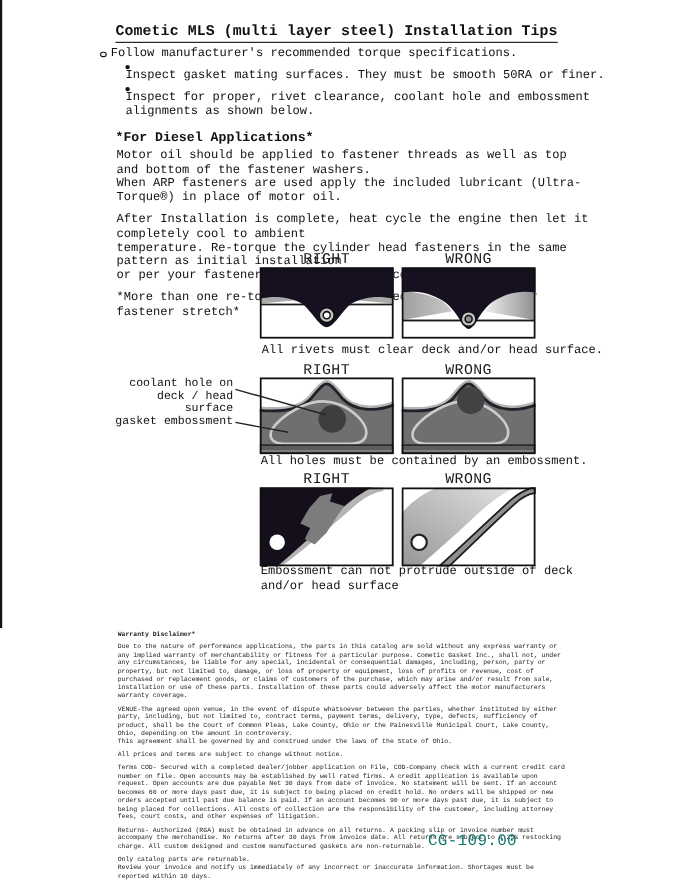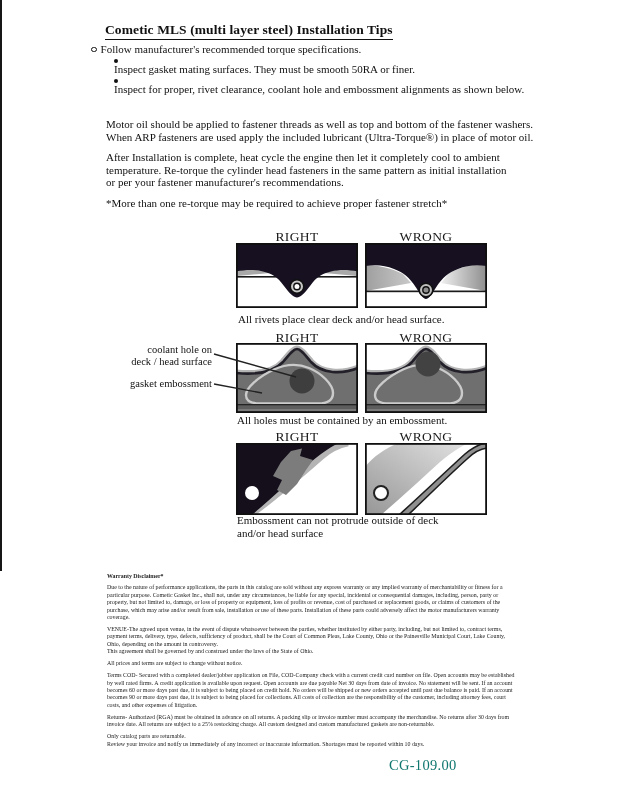--- a/index.html
+++ b/index.html
@@ -1,17 +1,17 @@
 <!DOCTYPE html>
 <html><head>
 <meta charset="utf-8">
 <style>
   html,body{margin:0;padding:0;background:#fff;}
   .page{position:relative;width:618px;height:800px;background:#ffffff;overflow:hidden;
-        font-family:Liberation Serif, serif;color:#111;}
+        font-family:Liberation Mono, monospace;color:#111;}
   .edge-line{position:absolute;left:0;top:0;width:2px;height:571px;background:#161616;}
   .title{position:absolute;left:105px;top:22px;font-size:13.5px;font-weight:bold;
          border-bottom:1.6px solid #111;padding-bottom:1px;letter-spacing:.1px;white-space:nowrap;}
   .bullets{position:absolute;left:91px;top:43px;font-size:11px;line-height:12.5px;width:470px;}
   .b-row{display:flex;align-items:flex-start;}
   .obullet{flex:0 0 auto;width:3.6px;height:3.6px;border:1px solid #111;border-radius:50%;
            margin:3.5px 4px 0 0;}
   .fbullet{flex:0 0 auto;width:4.2px;height:4.2px;background:#111;border-radius:50%;
            margin:3.5px 4px 0 0;}
   .sub{margin-left:23px;flex-direction:column;}
@@ -51,20 +51,21 @@
       <span class="fbullet"></span>
       <span>Inspect gasket mating surfaces.  They must be smooth 50RA or finer.</span>
     </div>
     <div class="b-row sub">
       <span class="fbullet"></span>
       <span>Inspect for proper, rivet clearance, coolant hole and embossment alignments as shown below.</span>
     </div>
   </div>
 
   <div class="diesel">
+    <h3>*For Diesel Applications*</h3>
     <p class="preline">Motor oil should be applied to fastener threads as well as top and bottom of the fastener washers.
 When ARP fasteners are used apply the included lubricant (Ultra-Torque®) in place of motor oil.</p>
     <p class="preline">After Installation is complete, heat cycle the engine then let it completely cool to ambient
 temperature. Re-torque the cylinder head fasteners in the same pattern as initial installation
 or per your fastener manufacturer's recommendations.</p>
     <p>*More than one re-torque may be required to achieve proper fastener stretch*</p>
   </div>
 
   <div class="dg-label" style="left:236px;top:229px;">RIGHT</div>
   <div class="dg-label" style="left:365px;top:229px;">WRONG</div>
@@ -98,21 +99,21 @@
       <path d="M1,22 C12,22 26,25 38,31 L46,40 L1,48 Z" fill="url(#g1)"></path>
       <path d="M121,20 C110,20 96,24 84,30 L76,40 L121,48 Z" fill="url(#g2)"></path>
       <rect x="1" y="47.5" width="120" height="1.7" fill="#1a1a1a"></rect>
       <path d="M0,0 H122 V23 C110,21.5 102,22.5 93,26 C83,30 78,34 71,44.5 C66,52.5 63.5,56 61,56 C58.5,56 56,52.5 51,44.5 C44,34 39,30 29,26 C20,22.5 12,21.5 0,23 Z" fill="#161020"></path>
       <circle cx="61" cy="47" r="6.8" fill="#c0c0c0" stroke="#101010" stroke-width="1.6"></circle>
       <circle cx="61" cy="47" r="3.2" fill="#8e8e8e" stroke="#101010" stroke-width="1.4"></circle>
       <rect x="0.9" y="0.9" width="120.2" height="63.2" fill="none" stroke="#101010" stroke-width="1.8"></rect>
     </svg>
   </div>
 
-  <div class="cap" style="left:238px;top:313px;">All rivets place clear deck and/or head surface.</div>
+  <div class="cap" style="left:238px;top:313px;">All rivets must clear deck and/or head surface.</div>
 
   <div class="dg-label" style="left:236px;top:330px;">RIGHT</div>
   <div class="dg-label" style="left:365px;top:330px;">WRONG</div>
 
   <div class="side-label preline" style="top:344px;">coolant hole on
 deck / head surface</div>
   <div class="side-label" style="top:378px;">gasket embossment</div>
 
   <svg class="leader" width="200" height="60">
     <line x1="104" y1="8" x2="186" y2="31" stroke="#222" stroke-width="1.3"></line>

